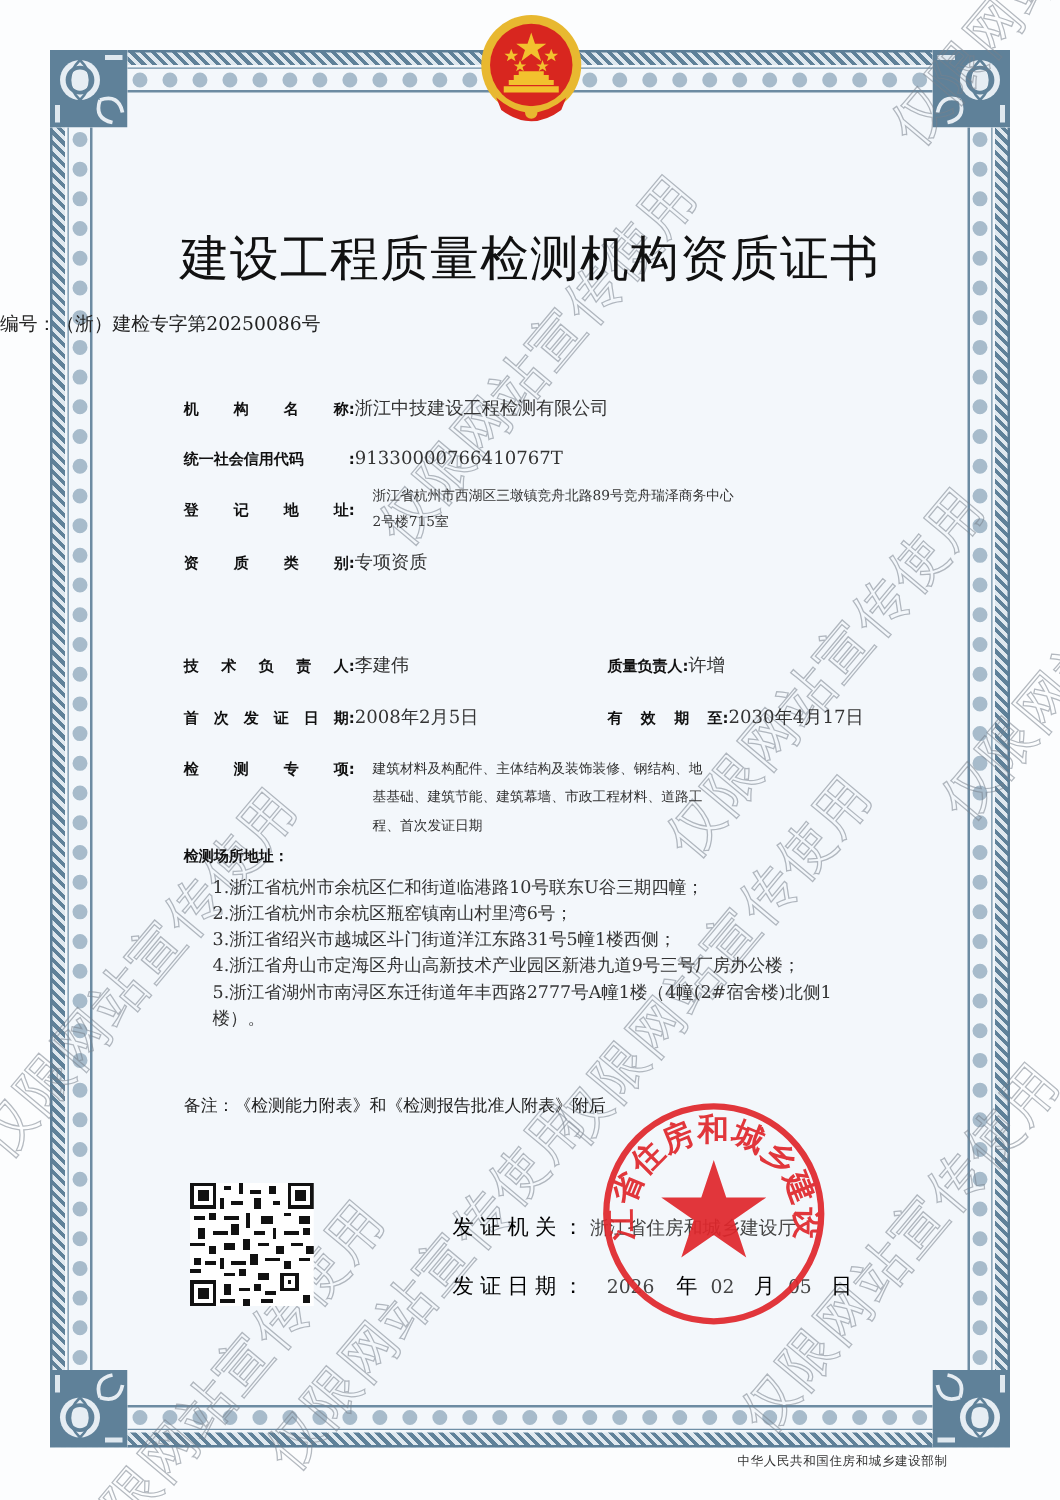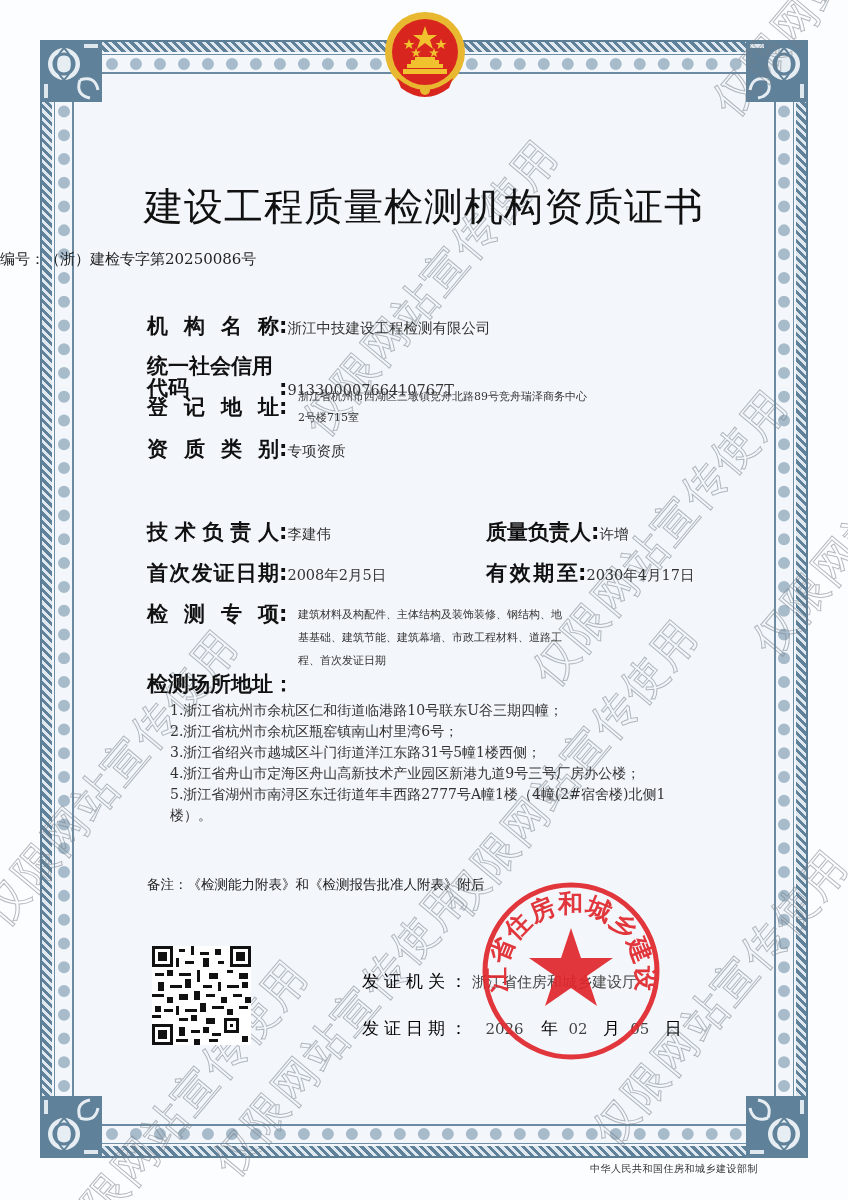--- a/index.html
+++ b/index.html
@@ -73,21 +73,21 @@
     }
     .cert-no {
       position: absolute; left: 0; width: 848px; top: 250px; 
       font-size: 15px; color: #222;
     }
     .cert-no .lbl { font-family: "DejaVu Sans", sans-serif; }
 
     .field { position: absolute; font-size: 15px; line-height: 22px; }
     .field .label {
       font-family: "DejaVu Sans", "Liberation Sans", sans-serif; font-weight: bold;
-      font-size: 21px; color: #111; display: inline-block;
+      font-size: 12px; color: #111; display: inline-block;
     }
     .field .value { color: #333; font-size: 14.5px; }
     .lbl-spread { display: inline-block; text-align: justify; text-align-last: justify; }
     .multiline { position: absolute; font-size: 11px; color: #333; line-height: 21px; }
 
     .sites { position: absolute; left: 170px; top: 700px; width: 600px; font-size: 14px; color: #333; line-height: 21px; }
     .sites div { white-space: nowrap; }
 
     .note {
       position: absolute; left: 147px; top: 876px;

